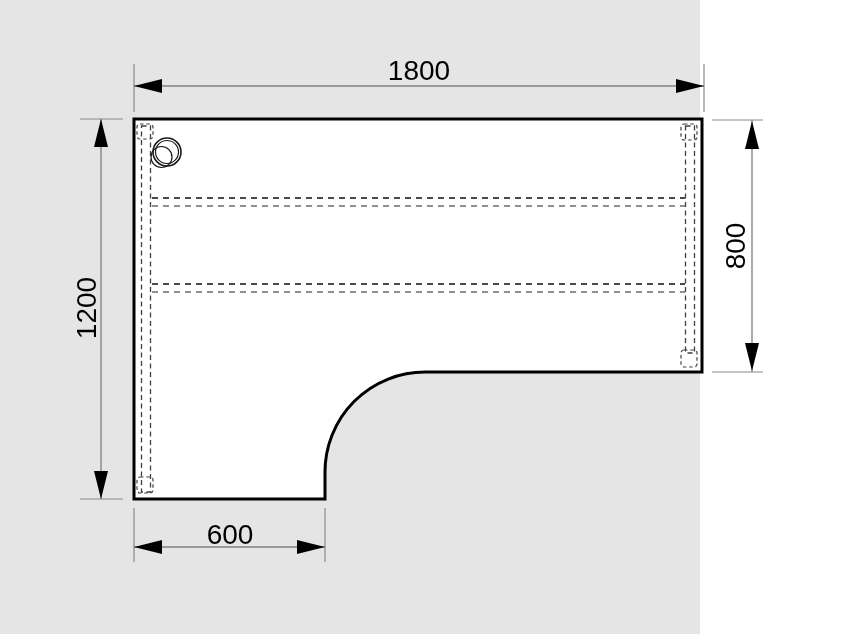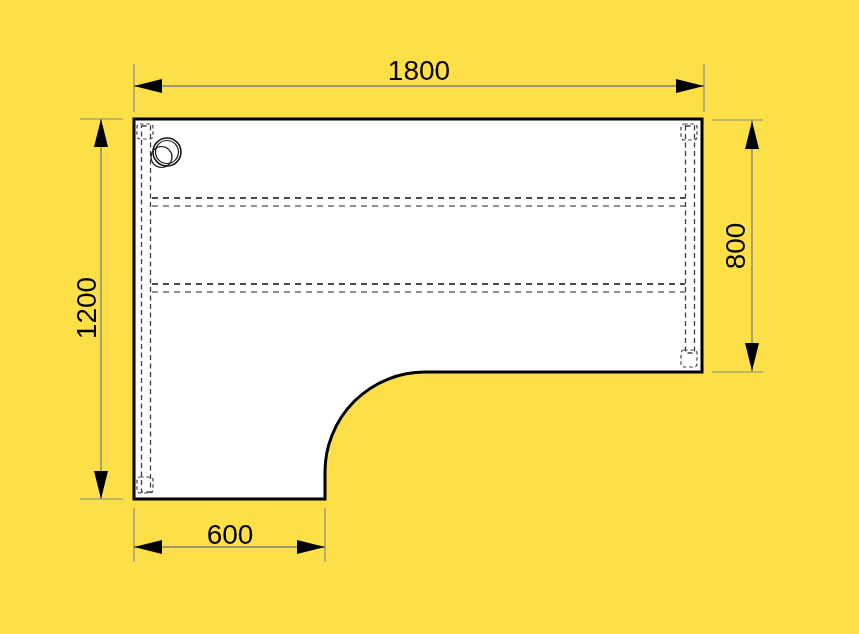--- a/index.html
+++ b/index.html
@@ -6,23 +6,23 @@
     margin: 0;
     padding: 0;
     background: #ffffff;
     width: 859px;
     height: 634px;
     overflow: hidden;
     font-family: "Liberation Sans", sans-serif;
   }
   .stage {
     position: relative;
-    width: 859px;
+    width: 700px;
     height: 634px;
-    background: #fde047;
+    background: #e5e5e5;
   }
   svg { display: block; }
 
   
   .outline {
     fill: #ffffff;
     stroke: #000000;
     stroke-width: 3;
     stroke-linejoin: miter;
   }

